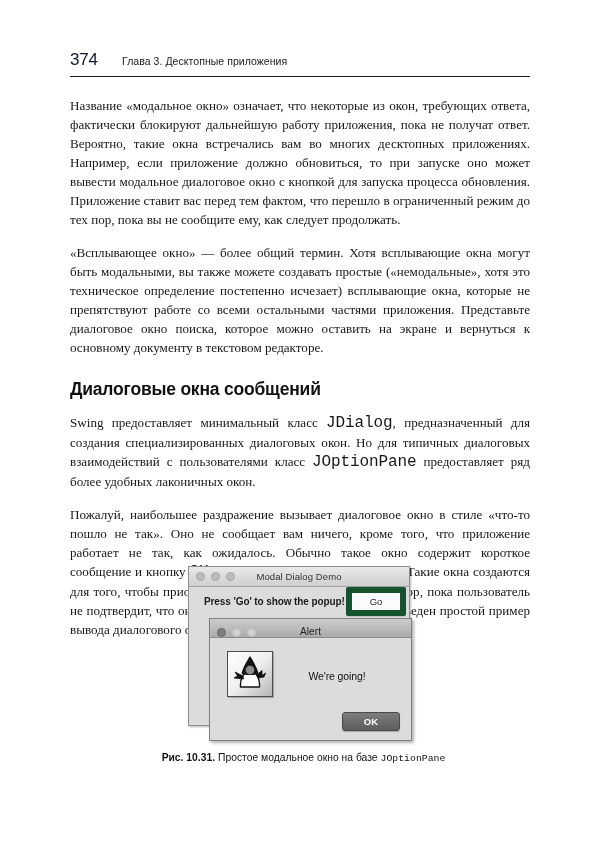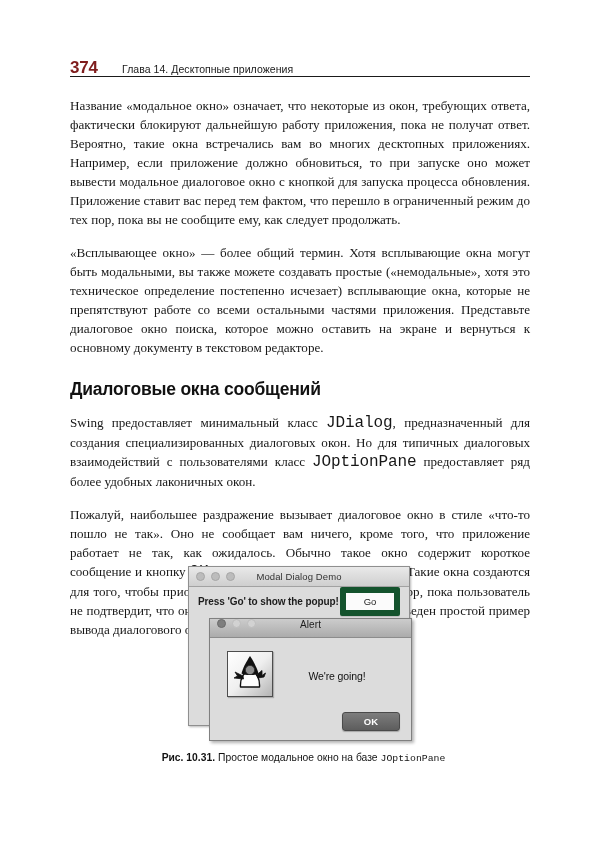--- a/index.html
+++ b/index.html
@@ -30,26 +30,25 @@
     left: 70px;
     top: 50px;
     width: 460px;
     height: 26px;
     display: flex;
     align-items: baseline;
     font-family: "Liberation Sans", "DejaVu Sans", sans-serif;
   }
   .runhead-folio {
     font-size: 17px;
-    font-weight: 700;
+    font-weight: 400;
     letter-spacing: -0.2px;
-    color: #7f1d1d;
+    color: #0f172a;
     width: 52px;
     flex: 0 0 52px;
-    margin-top: 8px;
   }
   .runhead-title {
     font-size: 10.5px;
     font-weight: 400;
     color: #1a1a1a;
     letter-spacing: 0.05px;
   }
   .runhead-rule {
     position: absolute;
     left: 70px;
@@ -164,21 +163,21 @@
   }
 
   .outer-content {
     position: absolute;
     left: 0; top: 20px;
     right: 0; bottom: 0;
     background: #dcdcdc;
   }
   .prompt-row {
     position: absolute;
-    left: 0; top: 0;
+    left: 6px; top: 0;
     width: 100%;
     height: 28px;
     display: flex;
     align-items: center;
     padding: 0 9px;
     box-sizing: border-box;
   }
   .prompt-text {
     font-size: 10px;
     font-weight: 700;
@@ -215,21 +214,21 @@
   }
   .titlebar-alert {
     position: absolute;
     left: 0; top: 0;
     width: 100%;
     height: 19px;
     box-sizing: border-box;
     background: linear-gradient(#cccccc, #ababab);
     border-bottom: 1px solid #8c8c8c;
     display: flex;
-    align-items: flex-start;
+    align-items: flex-end;
   }
   .titlebar-alert .titlebar-text {
     font-size: 10px;
     font-weight: 400;
     color: #1e1e1e;
   }
   .alert-body {
     position: absolute;
     left: 0; top: 19px; right: 0; bottom: 0;
     background: #dcdcdc;
@@ -297,21 +296,21 @@
     font-size: 9.8px;
   }
 </style>
 </head>
 <body>
 
 <div class="page">
 
   <div class="runhead">
     <span class="runhead-folio">374</span>
-    <span class="runhead-title">Глава 14. Десктопные приложения</span>
+    <span class="runhead-title">Глава 3. Десктопные приложения</span>
   </div>
   <div class="runhead-rule"></div>
 
   <div class="body-col">
 
     <p class="para">Название «модальное окно» означает, что некоторые из окон, требующих ответа, фактически блокируют дальнейшую работу приложения, пока не получат ответ. Вероятно, такие окна встречались вам во многих десктопных приложениях. Например, если приложение должно обновиться, то при запуске оно может вывести модальное диалоговое окно с кнопкой для запуска процесса обновления. Приложение ставит вас перед тем фактом, что перешло в ограниченный режим до тех пор, пока вы не сообщите ему, как следует продолжать.</p>
 
     <p class="para">«Всплывающее окно» — более общий термин. Хотя всплывающие окна могут быть модальными, вы также можете создавать простые («немодальные», хотя это техническое определение постепенно исчезает) всплывающие окна, которые не препятствуют работе со всеми остальными частями приложения. Представьте диалоговое окно поиска, которое можно оставить на экране и вернуться к основному документу в текстовом редакторе.</p>
 
     <h2 class="section-title">Диалоговые окна сообщений</h2>

